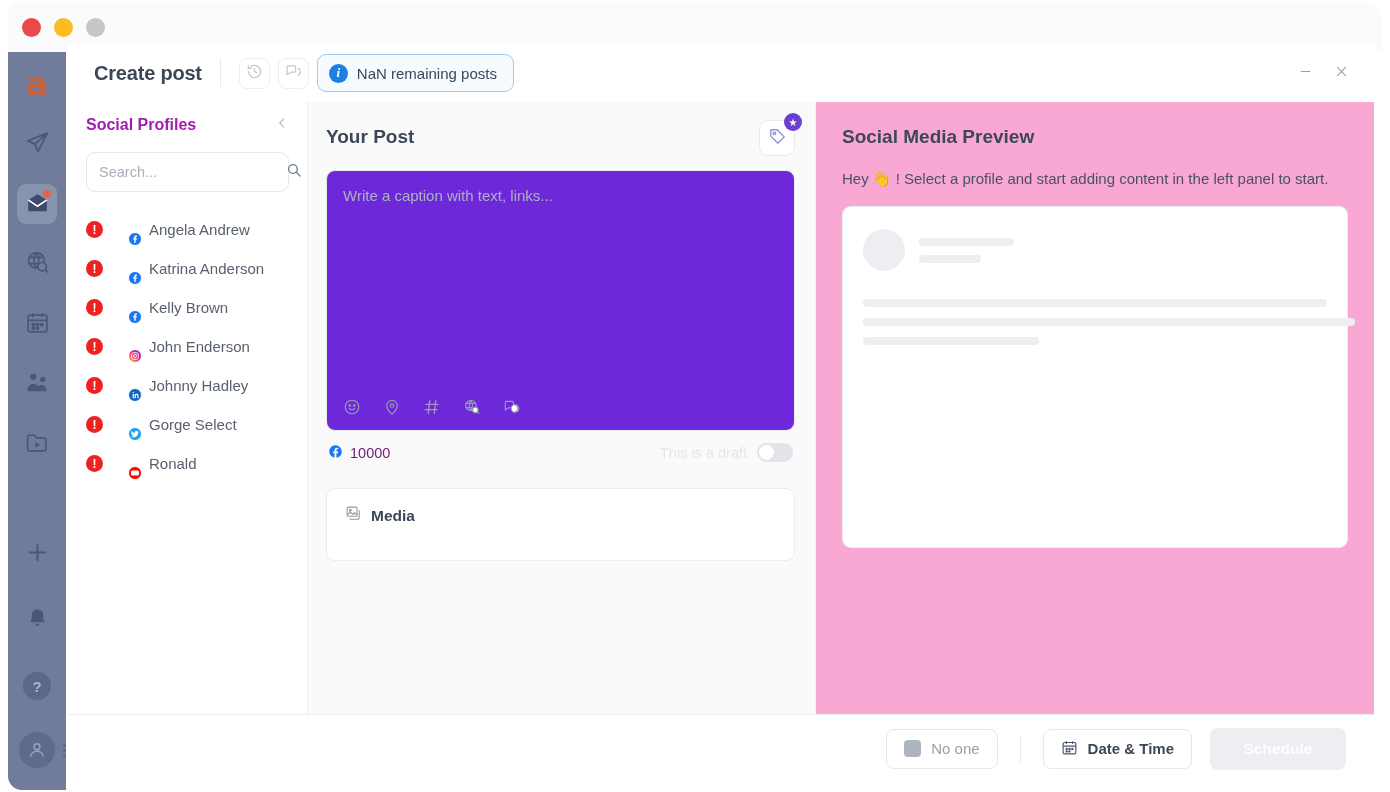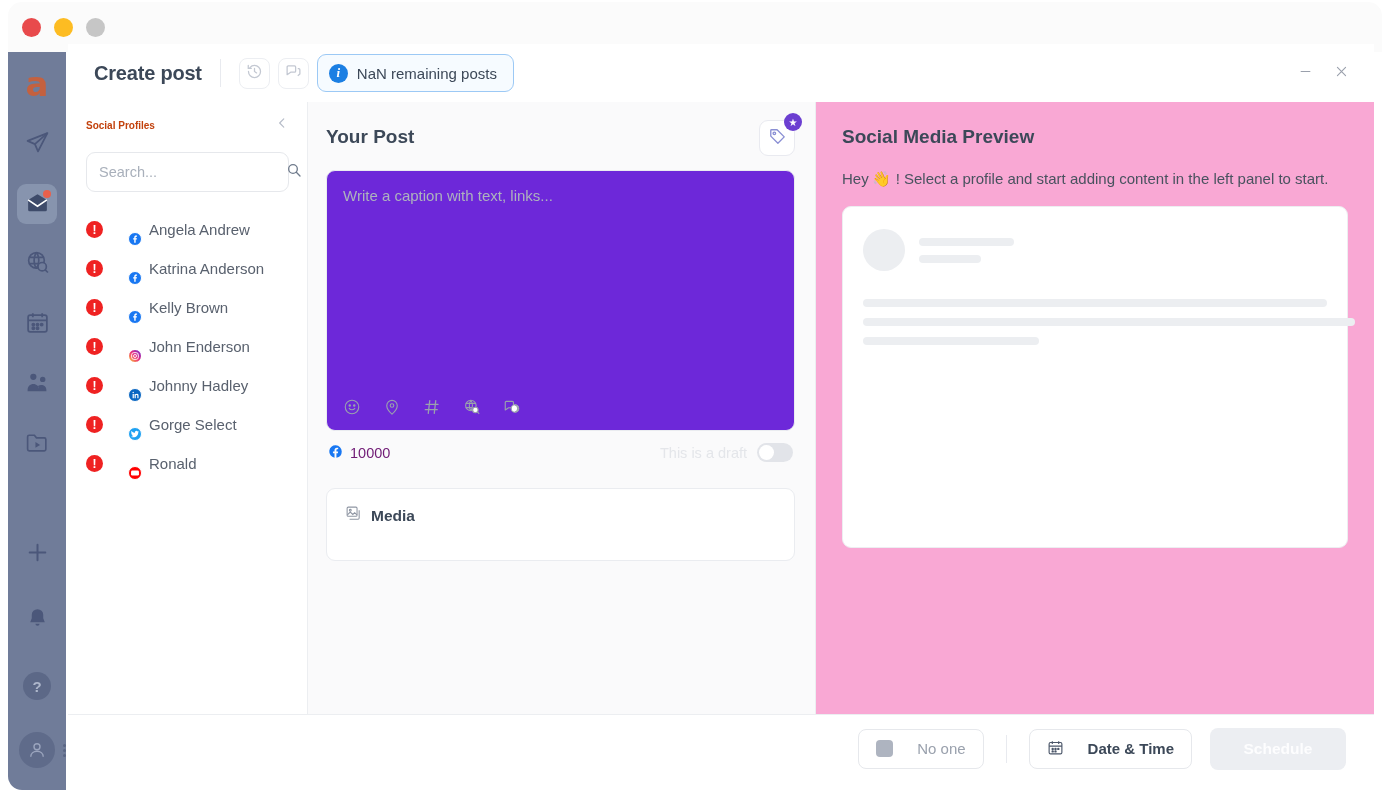--- a/index.html
+++ b/index.html
@@ -139,21 +139,21 @@
   .col-profiles {
     width: 240px; flex: 0 0 240px;
     border-right: 1px solid #eceef1;
     padding: 14px 18px 0 18px;
     background: #fff;
   }
   .col-head {
     display: flex; align-items: center; justify-content: space-between;
     margin-bottom: 18px;
   }
-  .col-head-title { font-size: 10px; font-weight: bold; color: #c2410c; }
+  .col-head-title { font-size: 16px; font-weight: bold; color: #a21caf; }
   .collapse-btn { color: #b6bcc8; display:flex; align-items:center; }
   .collapse-btn svg { width: 14px; height: 14px; }
   .search-box {
     height: 40px; border: 1px solid #e6e8ec; border-radius: 9px;
     display: flex; align-items: center; padding: 0 12px;
     margin-bottom: 18px; background: #fff;
   }
   .search-box input {
     flex: 1; border: none; outline: none;
     font-size: 14.5px; color: #55606f;
@@ -284,21 +284,21 @@
   .modal-footer {
     height: 68px; flex: 0 0 68px;
     border-top: 1px solid #eceef1;
     display: flex; align-items: center; justify-content: flex-end;
     padding-right: 28px; gap: 0;
     background: #fff;
     border-bottom-right-radius: 14px;
   }
   .foot-btn {
     height: 40px; border: 1px solid #e6e8ec; border-radius: 8px;
-    background: #fff; display: flex; align-items: center; gap: 24px;
+    background: #fff; display: flex; align-items: center; gap: 10px;
     padding: 0 17px; font-size: 15px; color: #3c4858;
   }
   .noone-swatch { width: 17px; height: 17px; border-radius: 4px; background: #aeb4c0; }
   .noone-label { color: #9aa1ad; font-size: 15px; }
   .foot-divider { width: 1px; height: 28px; background: #e8eaef; margin: 0 22px; }
   .foot-btn svg { width: 17px; height: 17px; color: #4a5568; }
   .foot-btn strong { font-weight: bold; font-size: 15px; color: #3c4858; }
   .schedule-btn {
     height: 42px; min-width: 136px; border-radius: 8px;
     background: #eceef2; color: #fdfdfe;

